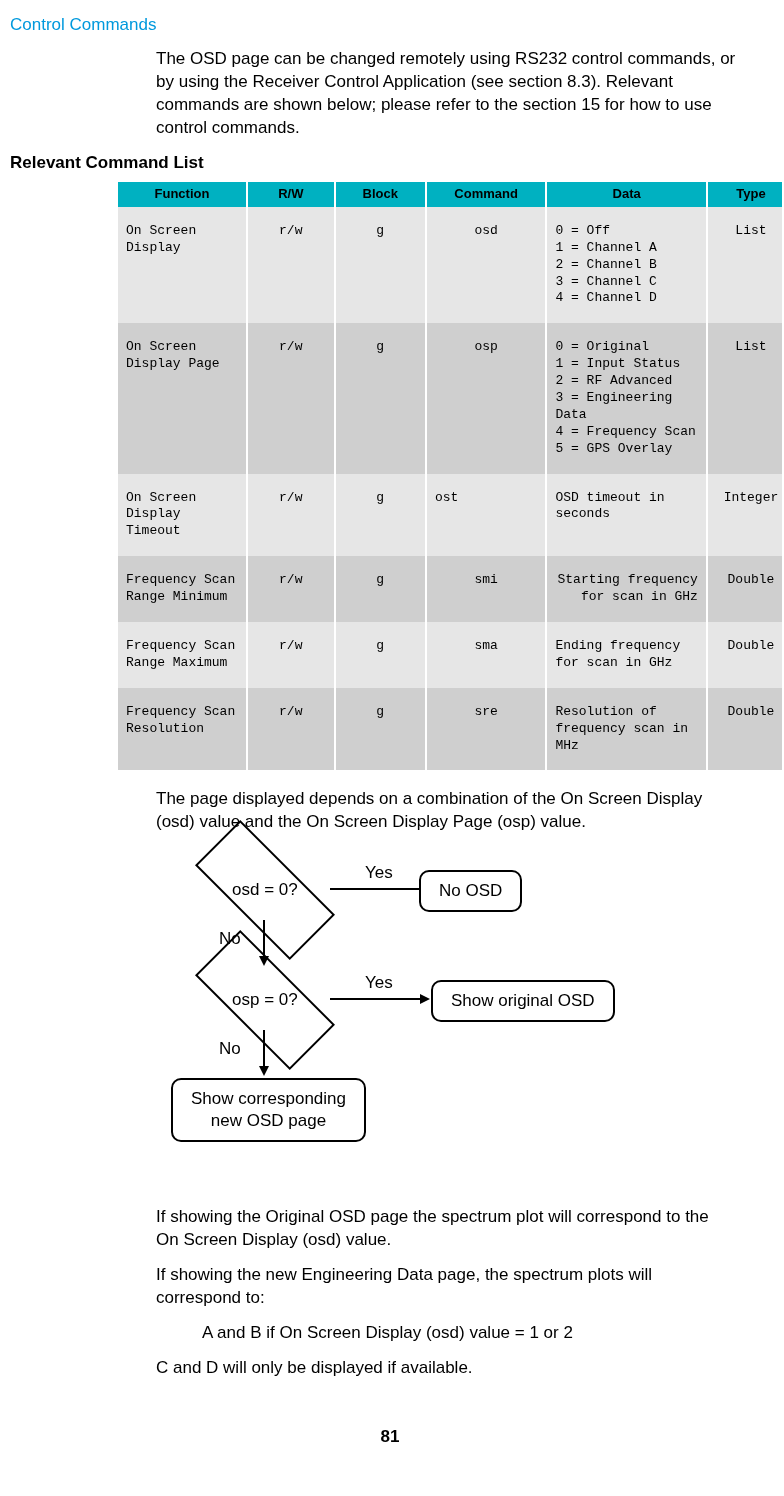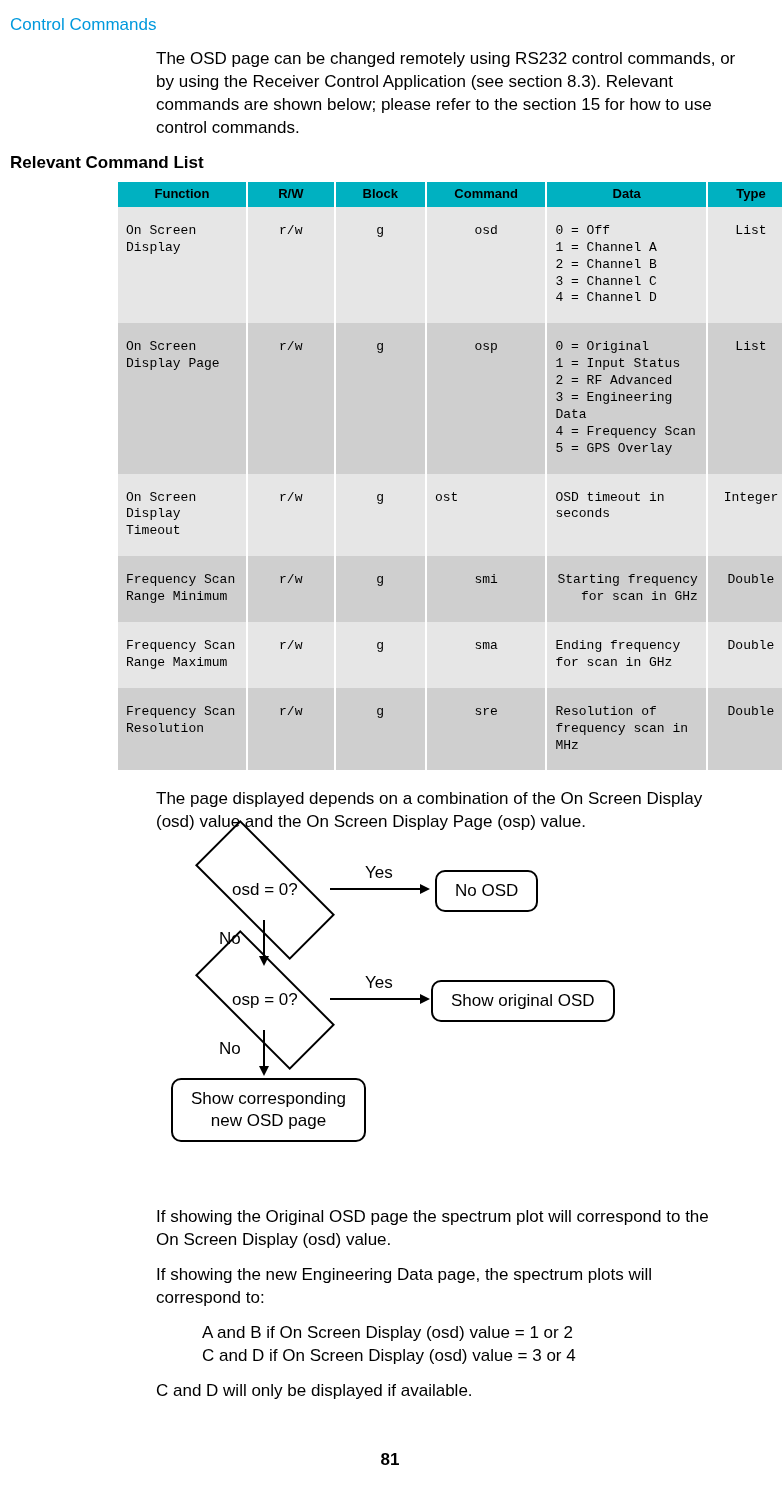--- a/index.html
+++ b/index.html
@@ -209,21 +209,21 @@
 
 <div class="flowchart">
 
   <div class="diamond" style="top:6px;">
     <span class="dlabel">osd = 0?</span>
   </div>
 
   <div class="hline" style="top:36px; left:175px; width:90px;"></div>
   <div class="arrow-tip-right" style="top:32px; left:265px;"></div>
   <div class="flowlabel" style="top:10px; left:210px;">Yes</div>
-  <div class="box" style="top:18px; left:280px;">No OSD</div>
+  <div class="box" style="top:18px; left:264px;">No OSD</div>
 
   <div class="vline" style="top:68px; left:108px; height:38px;"></div>
   <div class="arrow-tip-down" style="top:104px; left:104px;"></div>
   <div class="flowlabel" style="top:76px; left:64px;">No</div>
 
   <div class="diamond" style="top:116px;">
     <span class="dlabel">osp = 0?</span>
   </div>
 
   <div class="hline" style="top:146px; left:175px; width:90px;"></div>
@@ -237,18 +237,17 @@
 
   <div class="box" style="top:226px; left:16px; white-space:pre;">Show corresponding
 new OSD page</div>
 </div>
 
 <div class="body-text">
   <p>If showing the Original OSD page the spectrum plot will correspond to the On Screen Display (osd) value.</p>
   <p>If showing the new Engineering Data page, the spectrum plots will correspond to:</p>
   <div class="indent-more">
     <div>A and B if On Screen Display (osd) value = 1 or 2</div>
-    <div>C and D if On Screen Display (osd) value = 3 or 4</div>
   </div>
   <p style="margin-top:12px;">C and D will only be displayed if available.</p>
 </div>
 
 <div class="page-number">81</div>
 
 </body></html>

